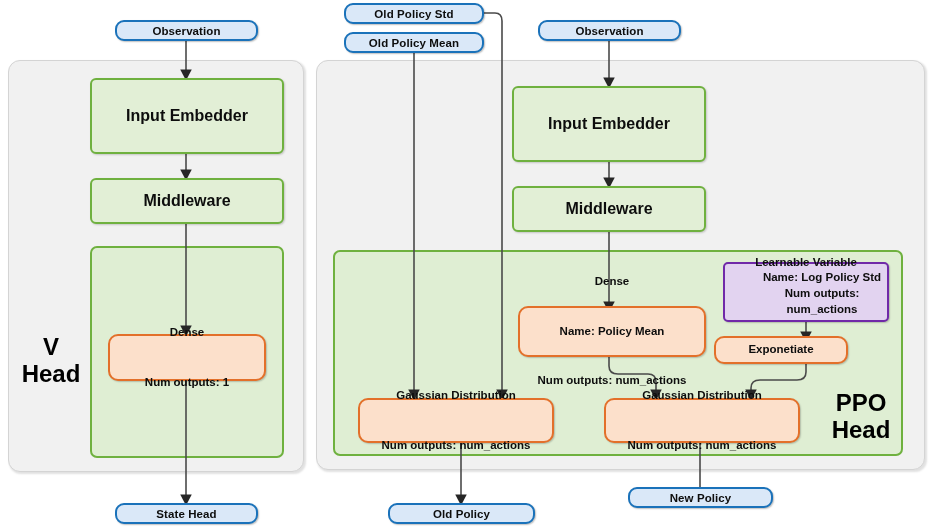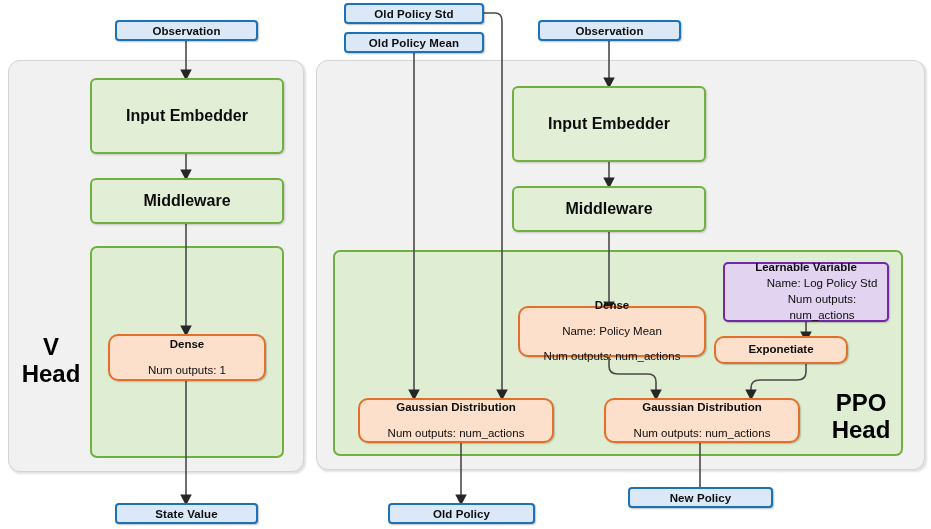--- a/index.html
+++ b/index.html
@@ -54,21 +54,21 @@
     box-sizing: border-box;
     background: #dfeed3;
     border: 2px solid #6fb13f;
     border-radius: 7px;
     z-index: 2;
   }
   
   .io-box {
     background: #dae8f8;
     border: 2px solid #1a72ba;
-    border-radius: 4px;
+    border-radius: 9px;
     color: #0d0d0d;
     font-size: 11.5px;
     font-weight: bold;
     letter-spacing: 0.1px;
     box-shadow: 1px 1px 1.5px rgba(0,0,0,0.25);
   }
   
   .module-box {
     background: #e2efd6;
     border: 2px solid #6fb13f;
@@ -87,39 +87,41 @@
     font-size: 11.5px;
     box-shadow: 1px 1px 1.5px rgba(0,0,0,0.2);
     padding: 2px 4px;
     gap: 10px;
   }
   .op-box .op-title {
     font-weight: bold;
     line-height: 1.35;
   }
   .op-box .op-line {
-    font-weight: normal;
+    font-weight: bold;
     line-height: 1.35;
+    margin-top: 24px;
   }
   
   .var-box {
     background: #e2d3f0;
     border: 2px solid #7029a8;
     border-radius: 5px;
     color: #0d0d0d;
     font-size: 11.5px;
     box-shadow: 1px 1px 1.5px rgba(0,0,0,0.2);
     padding: 2px 4px;
+    justify-content: flex-end;
   }
   .var-box .op-title {
     font-weight: bold;
     line-height: 1.38;
   }
   .var-box .op-line {
-    font-weight: normal;
+    font-weight: bold;
     line-height: 1.38;
     padding-left: 32px;
   }
   
   .head-label {
     position: absolute;
     color: #000000;
     font-size: 24px;
     font-weight: bold;
     line-height: 1.12;
@@ -183,21 +185,21 @@
   <div class="node module-box" style="left:90px; top:178px; width:194px; height:46px;">
     <span>Middleware</span>
   </div>
 
   <div class="node op-box" style="left:108px; top:334px; width:158px; height:47px;">
     <span class="op-title">Dense</span>
     <span class="op-line">Num outputs: 1</span>
   </div>
 
   <div class="node io-box" style="left:115px; top:503px; width:143px; height:21px;">
-    <span>State Value</span>
+    <span>State Head</span>
   </div>
 
   <div class="head-label" style="left:16px; top:334px; width:70px;">
     <div>V</div>
     <div>Head</div>
   </div>
 
   <div class="node io-box" style="left:344px; top:3px; width:140px; height:21px;">
     <span>Old Policy Std</span>
   </div>

